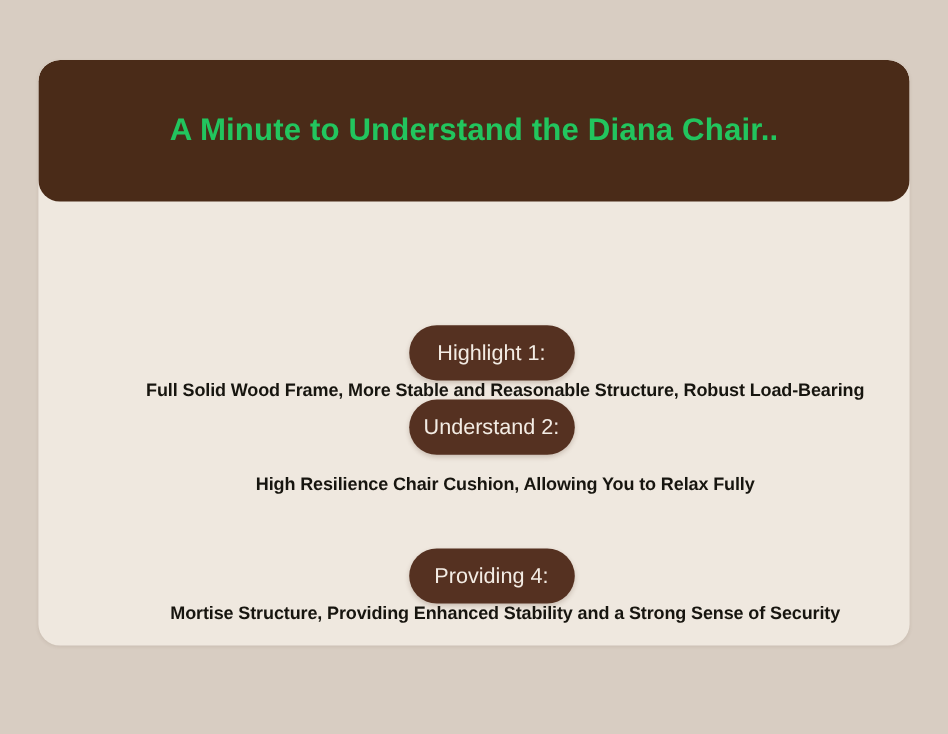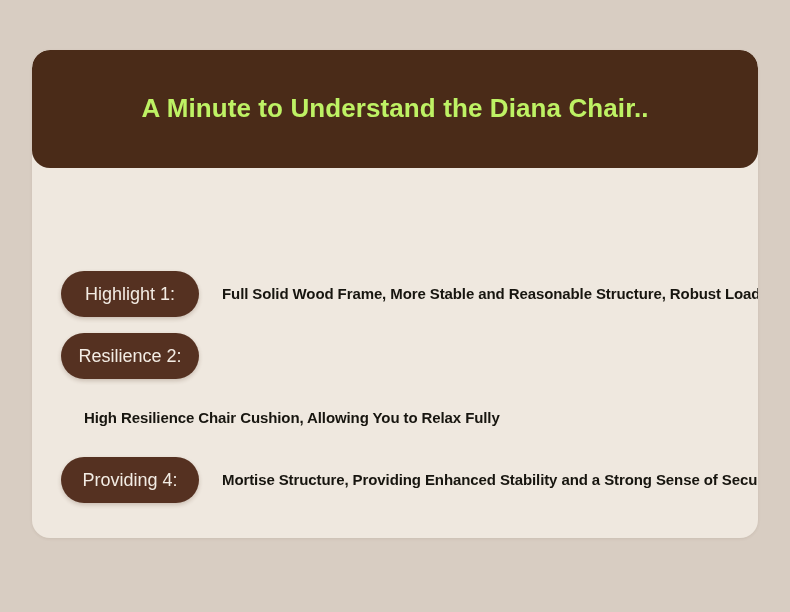--- a/index.html
+++ b/index.html
@@ -46,21 +46,21 @@
     background: #4a2b18;
     border-radius: 18px;
     display: flex;
     align-items: center;
     justify-content: center;
     box-sizing: border-box;
     padding: 0 28px;
   }
 
   .header-title {
-    color: #bef264;
+    color: #22c55e;
     font-size: 26px;
     font-weight: bold;
     letter-spacing: 0.1px;
     text-align: center;
     line-height: 1.2;
     white-space: nowrap;
   }
 
   
   .highlight-list {
@@ -72,20 +72,21 @@
     box-sizing: border-box;
   }
 
   .highlight-row {
     display: flex;
     align-items: center;
     height: 46px;
     margin-bottom: 16px;
     padding-left: 29px;
     box-sizing: border-box;
+    flex-direction: column;
   }
 
   .highlight-pill {
     flex: 0 0 auto;
     width: 138px;
     height: 46px;
     background: #553121;
     border-radius: 23px;
     display: flex;
     align-items: center;
@@ -128,21 +129,21 @@
 
       <div class="highlight-row">
         <div class="highlight-pill">
           <span class="highlight-pill-label">Highlight 1:</span>
         </div>
         <div class="highlight-desc">Full Solid Wood Frame, More Stable and Reasonable Structure, Robust Load-Bearing</div>
       </div>
 
       <div class="highlight-row">
         <div class="highlight-pill">
-          <span class="highlight-pill-label">Resilience 2:</span>
+          <span class="highlight-pill-label">Understand 2:</span>
         </div>
       </div>
 
       <div class="highlight-row">
         <div class="highlight-desc">High Resilience Chair Cushion, Allowing You to Relax Fully</div>
       </div>
 
       <div class="highlight-row">
         <div class="highlight-pill">
           <span class="highlight-pill-label">Providing 4:</span>

